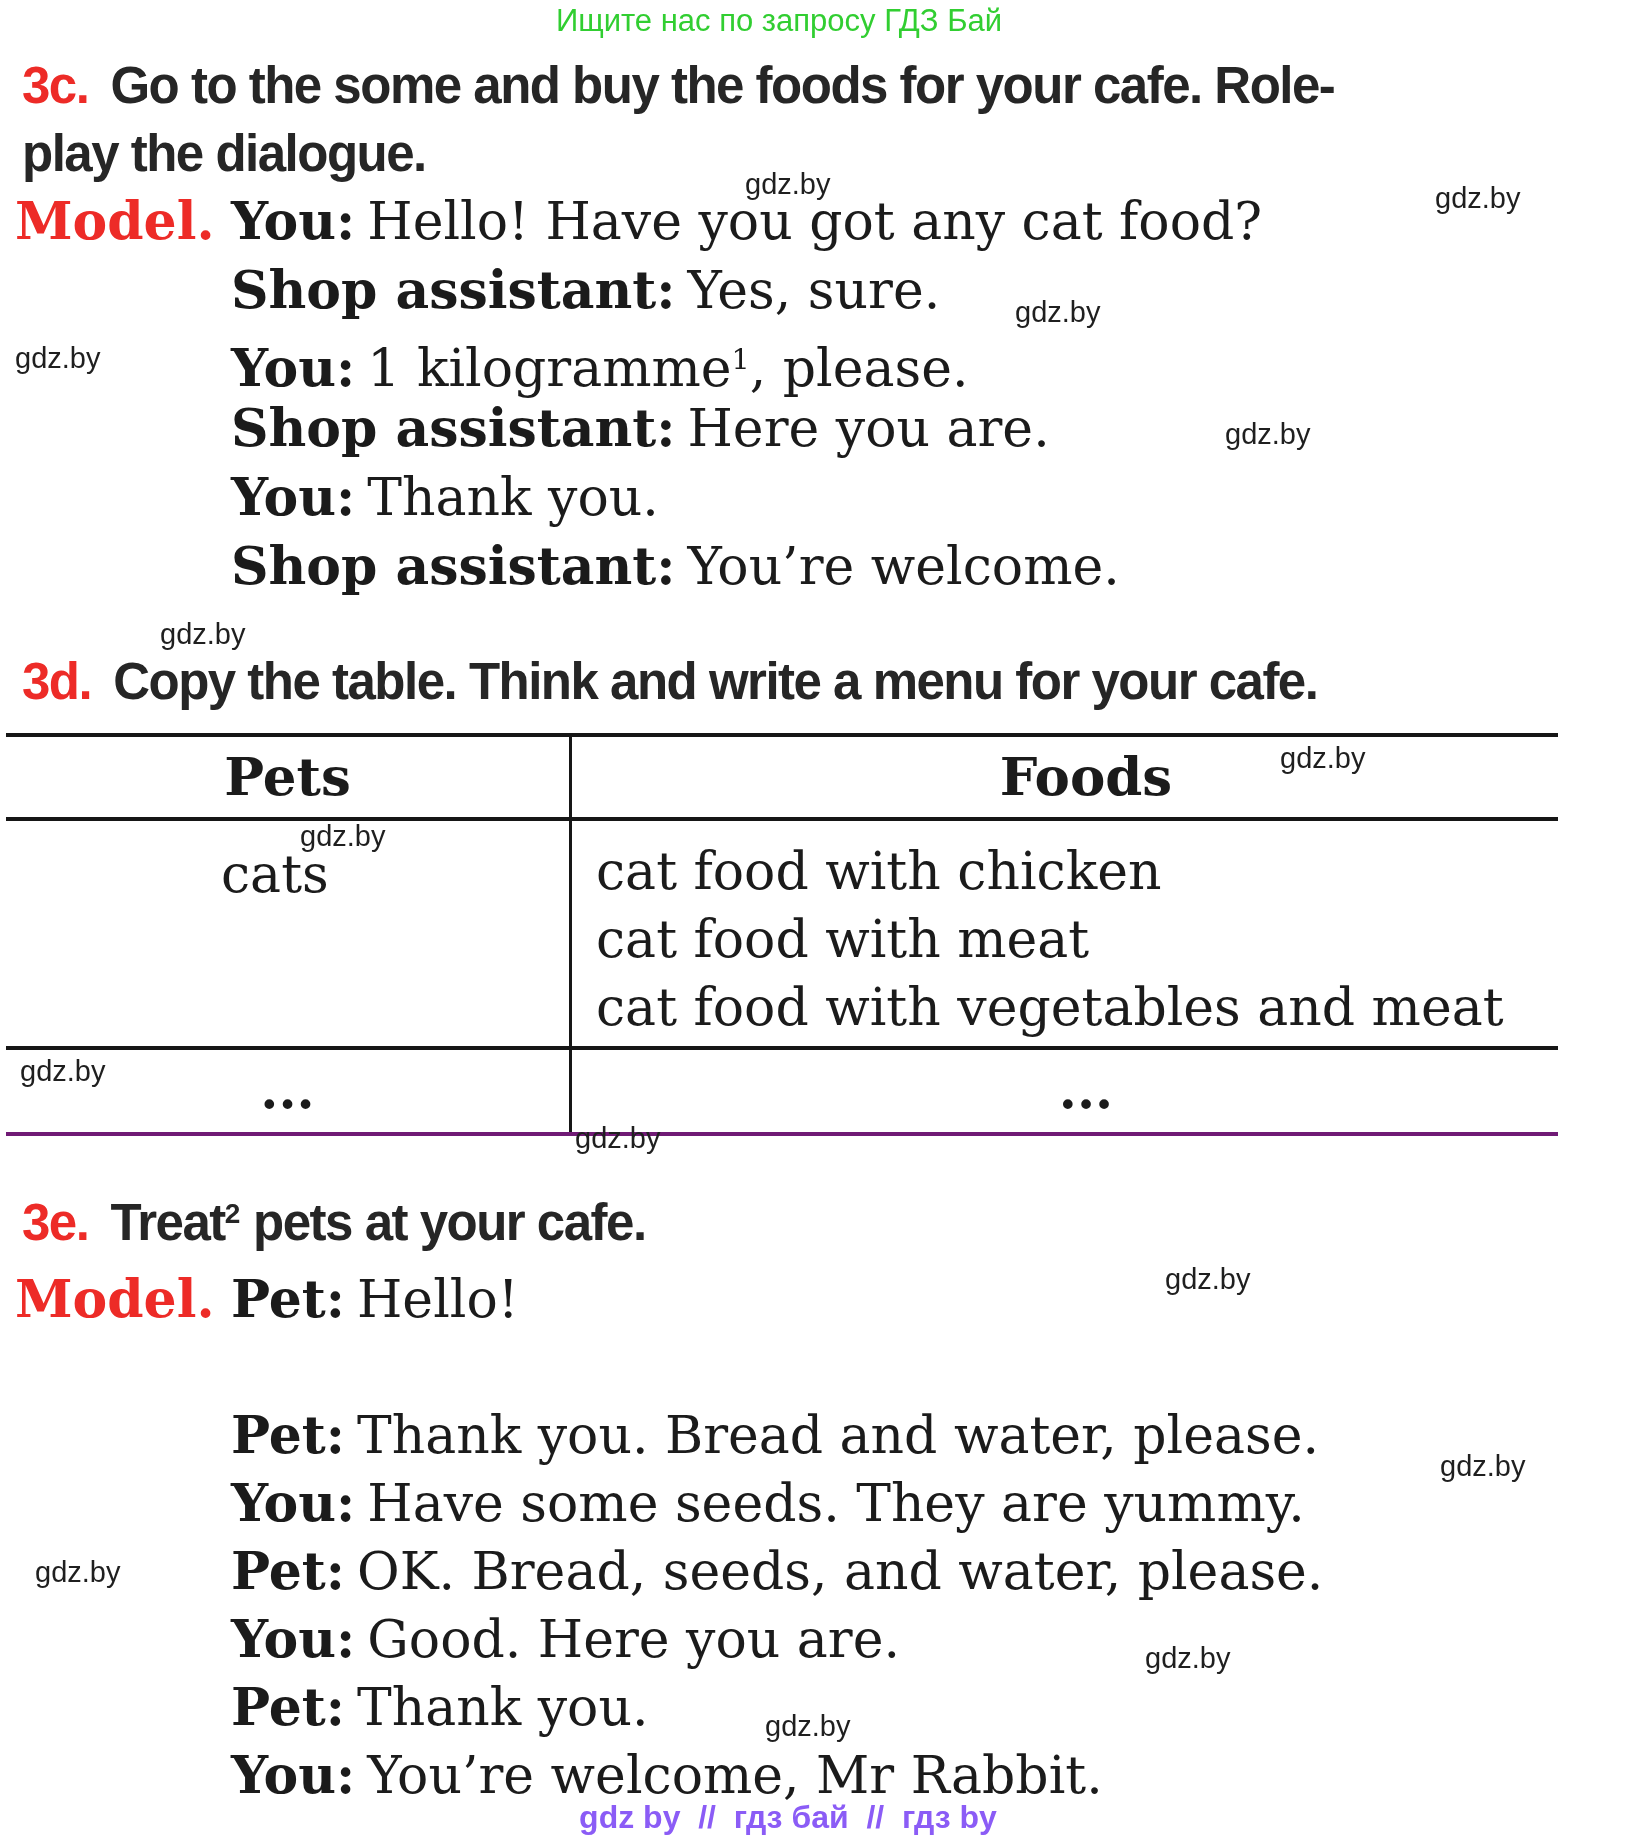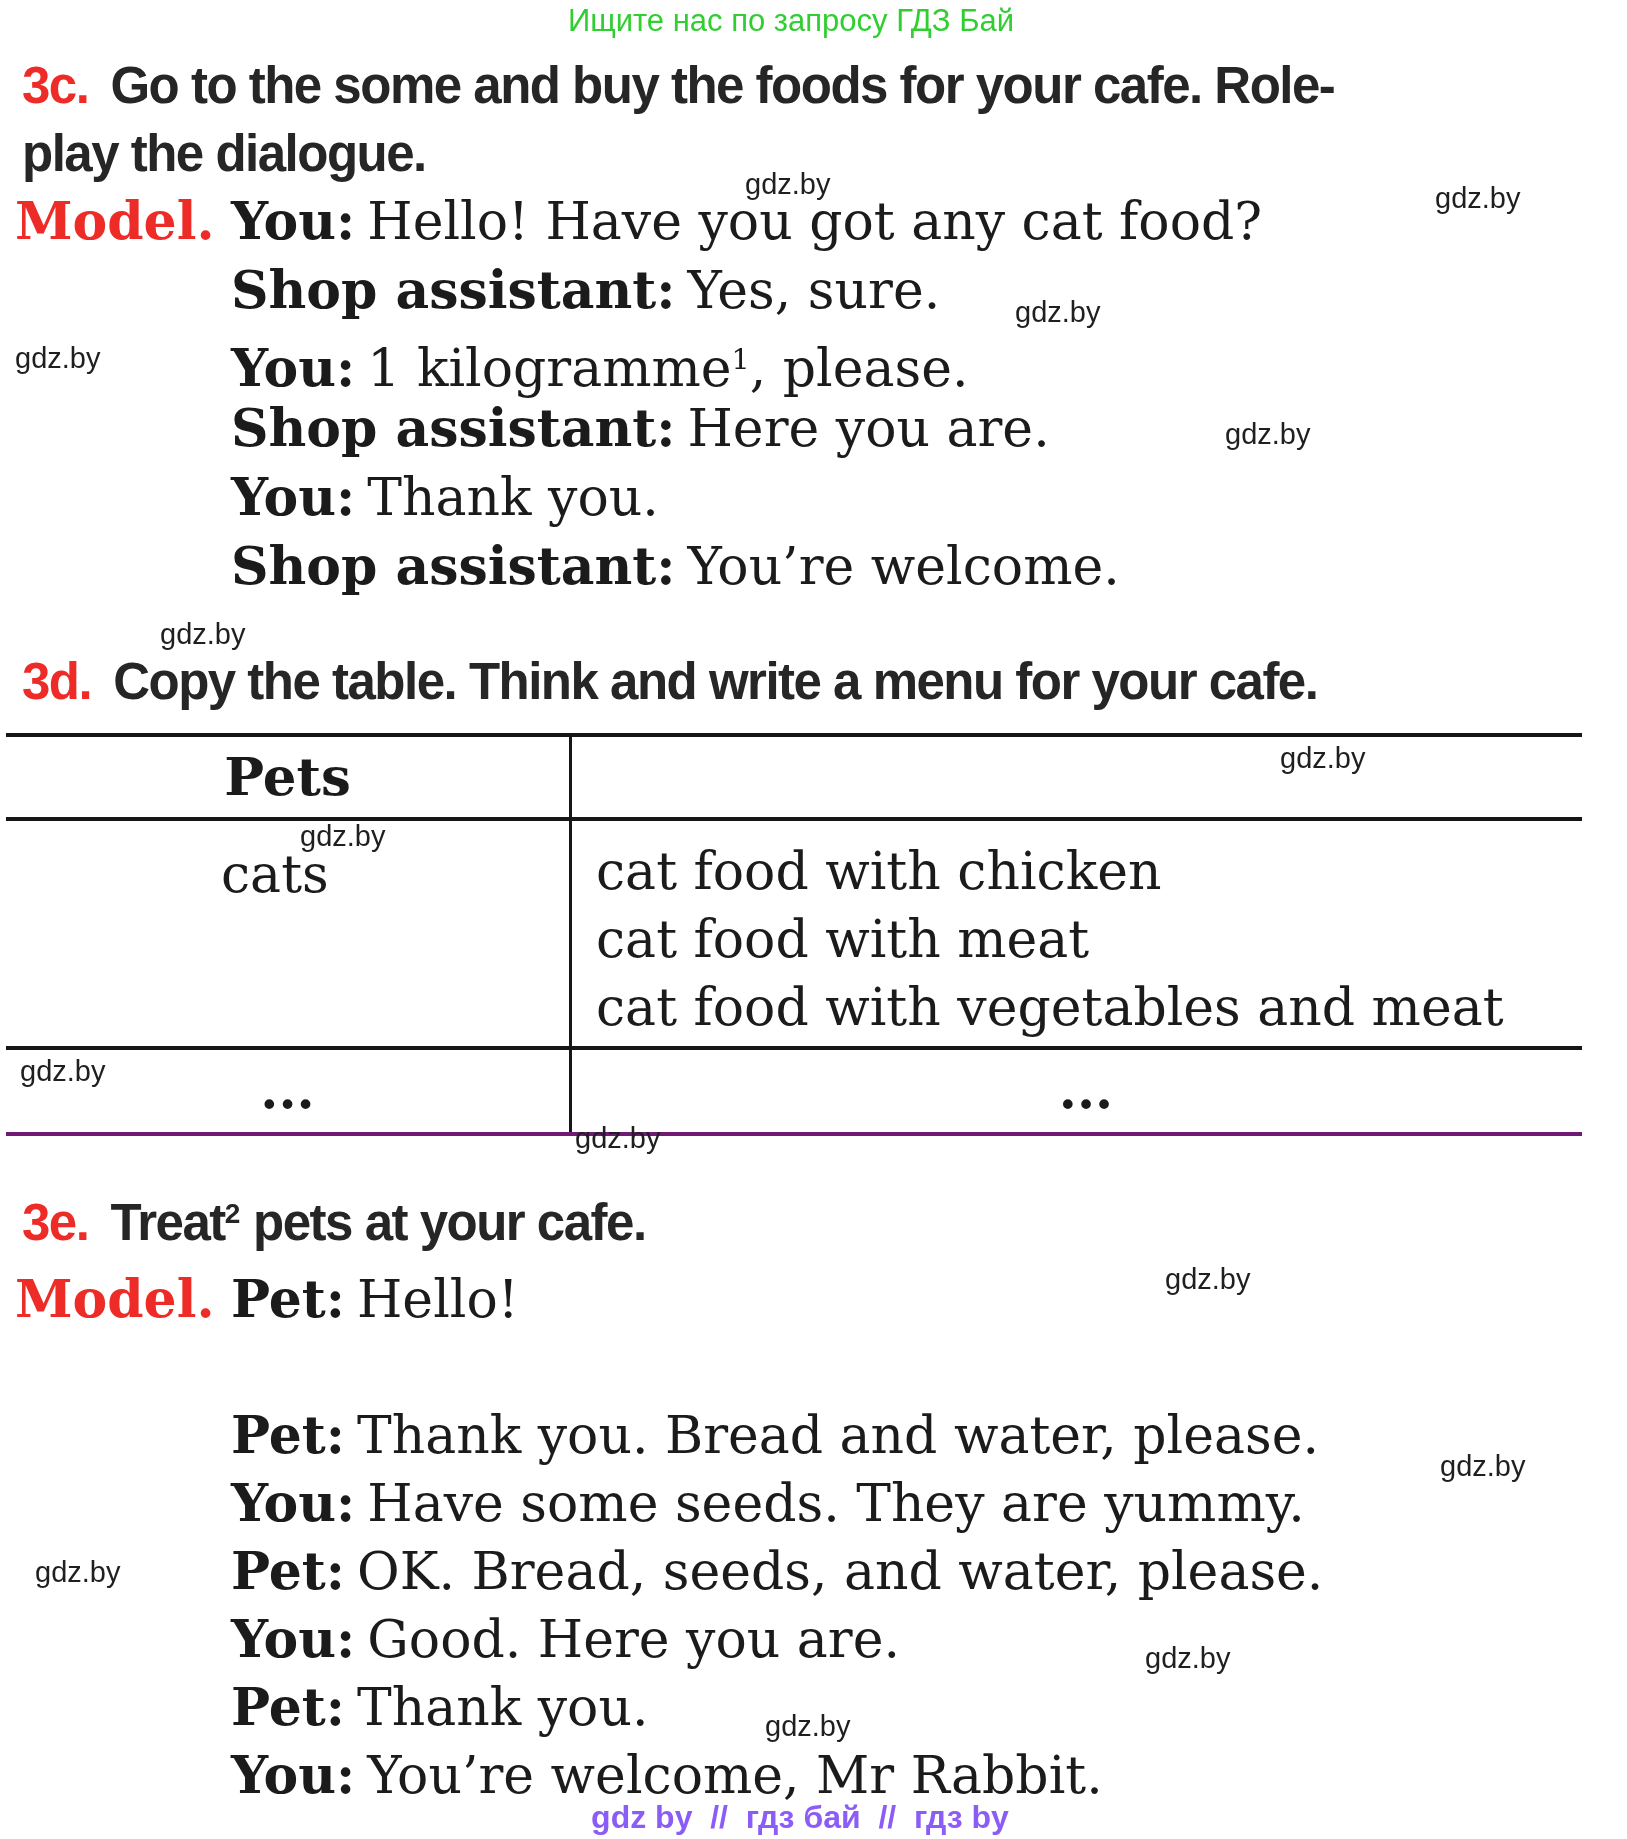--- a/index.html
+++ b/index.html
@@ -2,21 +2,20 @@
 <html><head>
 <meta charset="utf-8">
 <style>
   html,body{margin:0;padding:0;background:#ffffff;}
   #page{
     position:relative;
     width:1558px;height:1839px;
     background:#ffffff;
     overflow:hidden;
     font-family:"Liberation Sans",sans-serif;
-    padding-left:24px;
   }
   
   .banner{
     position:absolute;top:2px;left:0;width:100%;
     text-align:center;
     font-size:31px;line-height:38px;
     color:#31ce31;
     font-family:"Liberation Sans",sans-serif;
   }
   .footer{
@@ -135,20 +134,21 @@
 
   <div class="dline" style="top:535px;"><span class="spk">Shop assistant:</span><span>You’re welcome.</span></div>
 
   <div class="heading" style="top:648px;"><span class="num">3d.</span><span>Copy the table. Think and write a menu for your cafe.</span></div>
 
   <div class="menu-table">
     <div class="vdiv"></div>
     <div class="hdiv1"></div>
     <div class="hdiv2"></div>
     <div class="th c1">Pets</div>
+    <div class="th c2">Foods</div>
     <div class="cell-pet">cats</div>
     <div class="cell-foods">
       <div>cat food with chicken</div>
       <div>cat food with meat</div>
       <div>cat food with vegetables and meat</div>
     </div>
     <div class="dots c1">...</div>
     <div class="dots c2">...</div>
   </div>
 

